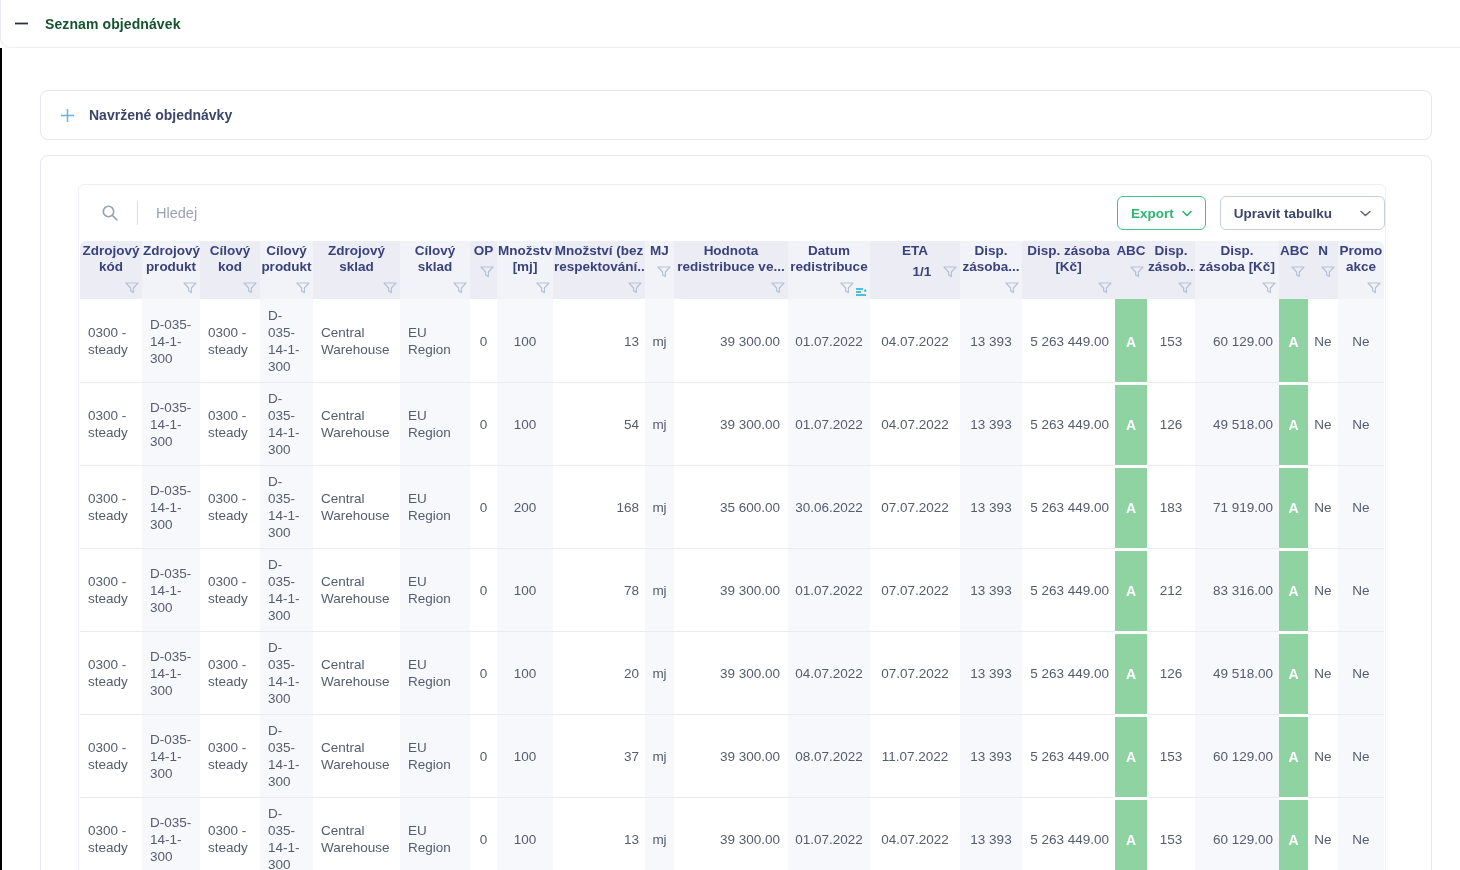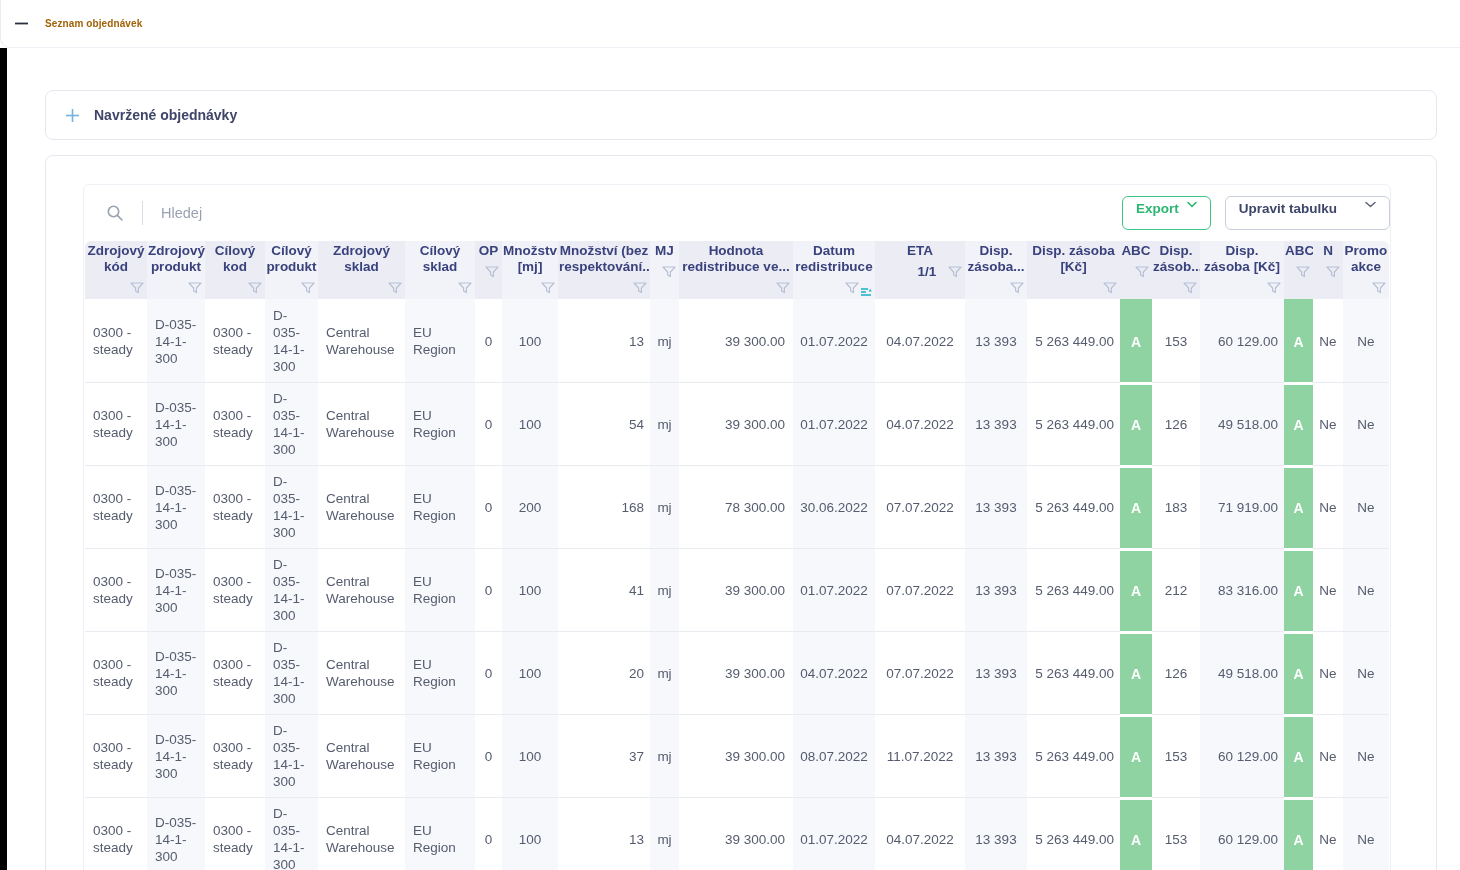--- a/index.html
+++ b/index.html
@@ -14,24 +14,24 @@
     border-left: 1px solid #e9ecf2;
     border-bottom: 1px solid #eef0f5;
     border-bottom-left-radius: 10px;
     display: flex; align-items: center;
     padding-left: 12px; gap: 16px;
   }
   .icon-btn {
     width: 16px; height: 16px; display: inline-flex;
     align-items: center; justify-content: center; cursor: pointer; flex: 0 0 auto;
   }
-  .page-title { font-size: 10px; font-weight: bold; color: #a16207; letter-spacing: .1px; }
+  .page-title { font-size: 14px; font-weight: bold; color: #14532d; letter-spacing: .1px; }
 
   
-  .content { border-left: 7px solid #000000; height: 822px; padding-top: 42px; }
+  .content { border-left: 2px solid #000000; height: 822px; padding-top: 42px; }
 
   .panel {
     margin-left: 38px; width: 1392px; background: #fff;
     border: 1px solid #e4e7ee; border-radius: 8px;
   }
   .panel-head { display: flex; align-items: center; gap: 14px; padding: 16px 18px; }
   .panel-title { font-size: 14px; font-weight: bold; color: #3d4668; }
   .panel.collapsed { height: 50px; }
   .panel.expanded { margin-top: 15px; height: 760px; }
 
@@ -44,21 +44,21 @@
   .search-wrap { display: flex; align-items: center; gap: 18px; flex: 1 1 auto; }
   .search-divider { width: 1px; height: 24px; background: #d9dde6; }
   .search-input {
     border: none; outline: none; font-size: 14.5px; color: #3f4656;
     font-family: "Liberation Sans", sans-serif; width: 420px; background: transparent;
   }
   .search-input::placeholder { color: #9aa2b1; }
   .toolbar-buttons { display: flex; gap: 14px; align-items: center; margin-right: 0; }
   .btn {
     height: 34px; border-radius: 6px; background: #fff; cursor: pointer;
-    display: inline-flex; align-items: flex-start; gap: 8px; padding: 4px 13px;
+    display: inline-flex; align-items: center; gap: 8px; padding: 4px 13px;
     font-size: 13.5px; font-weight: bold; font-family: "Liberation Sans", sans-serif;
   }
   .btn-export { border: 1px solid #3fc584; color: #2bb673; }
   .btn-edit { border: 1px solid #c8cedb; color: #3d4668; gap: 28px; }
 
   
   table { border-collapse: separate; border-spacing: 0; table-layout: fixed; width: 1304px; margin-left: 1px; }
   th, td { font-family: "Liberation Sans", sans-serif; overflow: hidden; }
   th {
     vertical-align: top; padding-top: 2px; font-size: 13.5px; font-weight: bold;
@@ -423,42 +423,42 @@
               <td class="al">0300 - steady</td>
               <td class="al c-light">D-035-14-1-300</td>
               <td class="al">0300 - steady</td>
               <td class="al c-light">D-035-14-1-300</td>
               <td class="al">Central Warehouse</td>
               <td class="al c-light">EU Region</td>
               <td class="ac">0</td>
               <td class="ac c-light">200</td>
               <td class="ar tight-r">168</td>
               <td class="ac c-light">mj</td>
-              <td class="ar">78 300.00</td>
+              <td class="ar">35 600.00</td>
               <td class="ac c-light">30.06.2022</td>
               <td class="ac">07.07.2022</td>
               <td class="ac c-light">13 393</td>
               <td class="ar tight-r">5 263 449.00</td>
               <td class="abc">A</td>
               <td class="ac">183</td>
               <td class="ar c-light tight-r">71 919.00</td>
               <td class="abc">A</td>
               <td class="ac">Ne</td>
               <td class="ac c-light">Ne</td>
             </tr>
             <tr>
               <td class="al">0300 - steady</td>
               <td class="al c-light">D-035-14-1-300</td>
               <td class="al">0300 - steady</td>
               <td class="al c-light">D-035-14-1-300</td>
               <td class="al">Central Warehouse</td>
               <td class="al c-light">EU Region</td>
               <td class="ac">0</td>
               <td class="ac c-light">100</td>
-              <td class="ar tight-r">41</td>
+              <td class="ar tight-r">78</td>
               <td class="ac c-light">mj</td>
               <td class="ar">39 300.00</td>
               <td class="ac c-light">01.07.2022</td>
               <td class="ac">07.07.2022</td>
               <td class="ac c-light">13 393</td>
               <td class="ar tight-r">5 263 449.00</td>
               <td class="abc">A</td>
               <td class="ac">212</td>
               <td class="ar c-light tight-r">83 316.00</td>
               <td class="abc">A</td>

